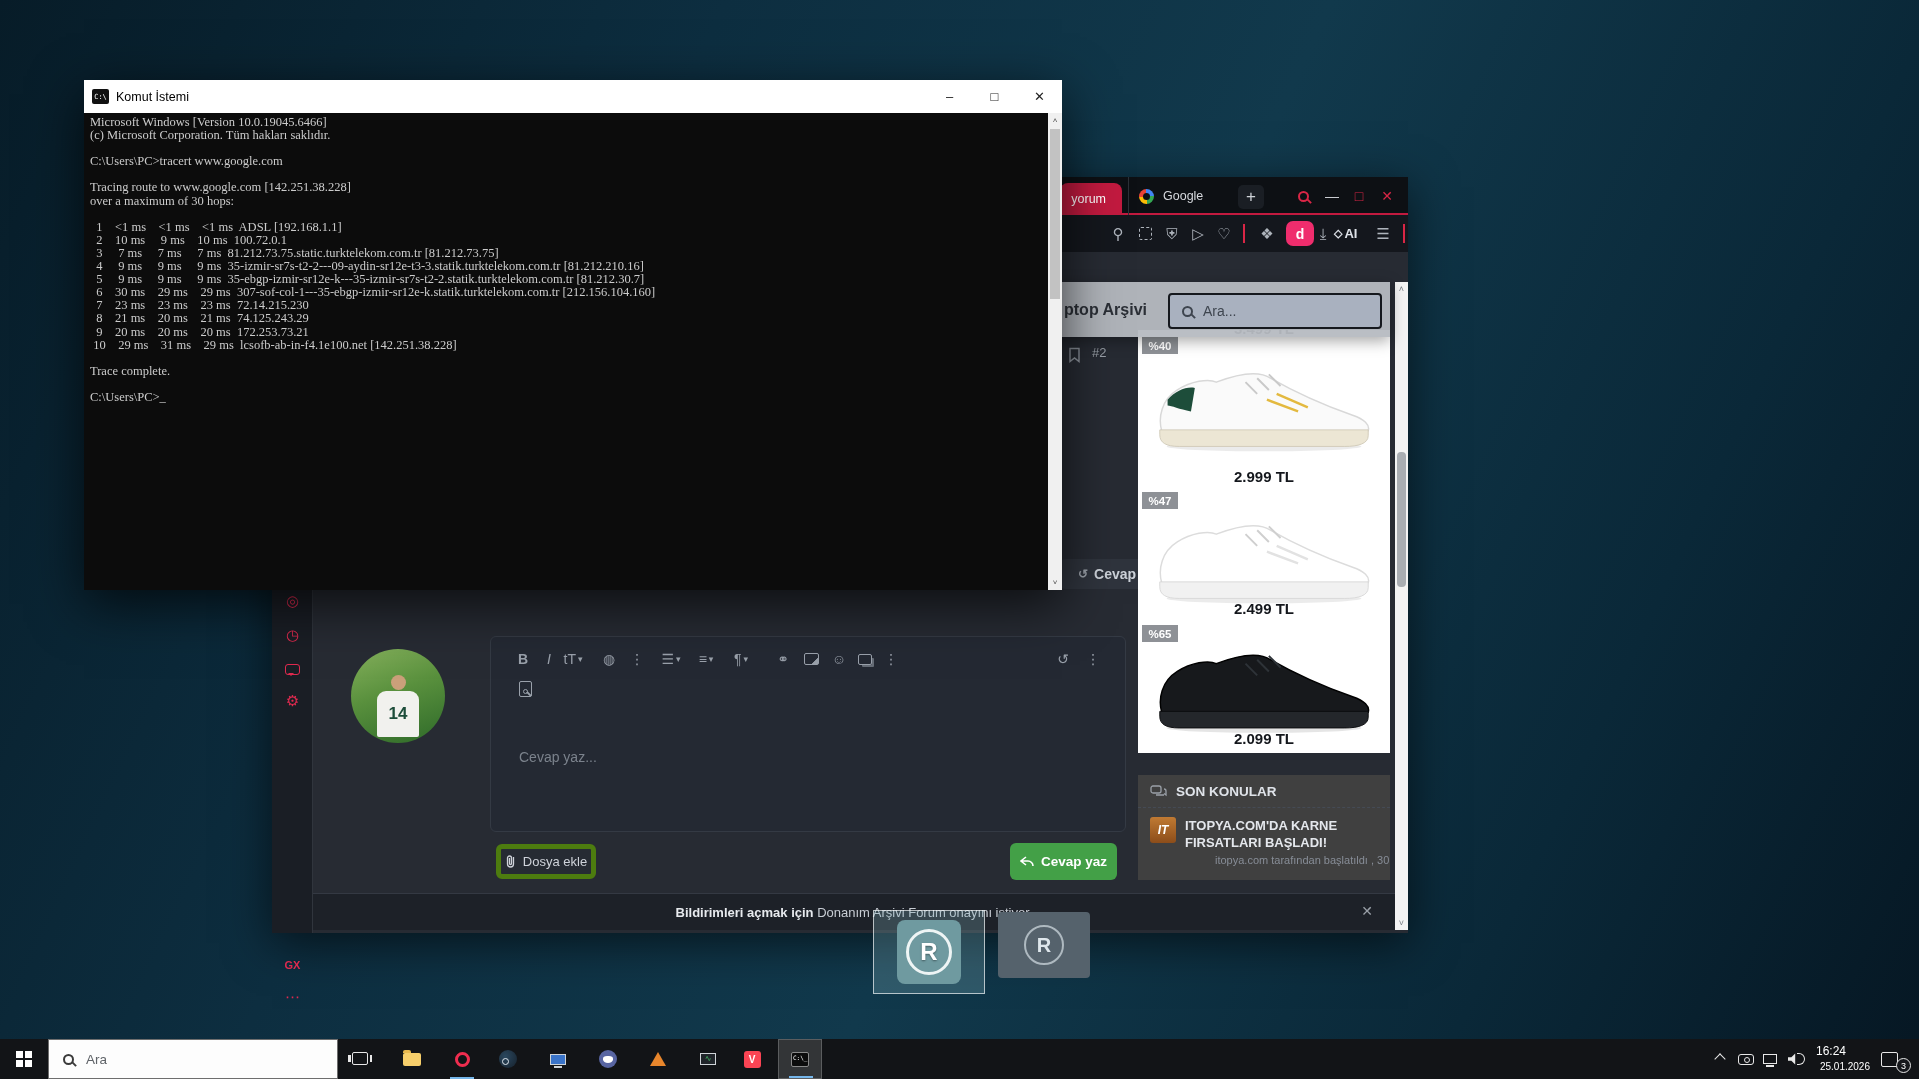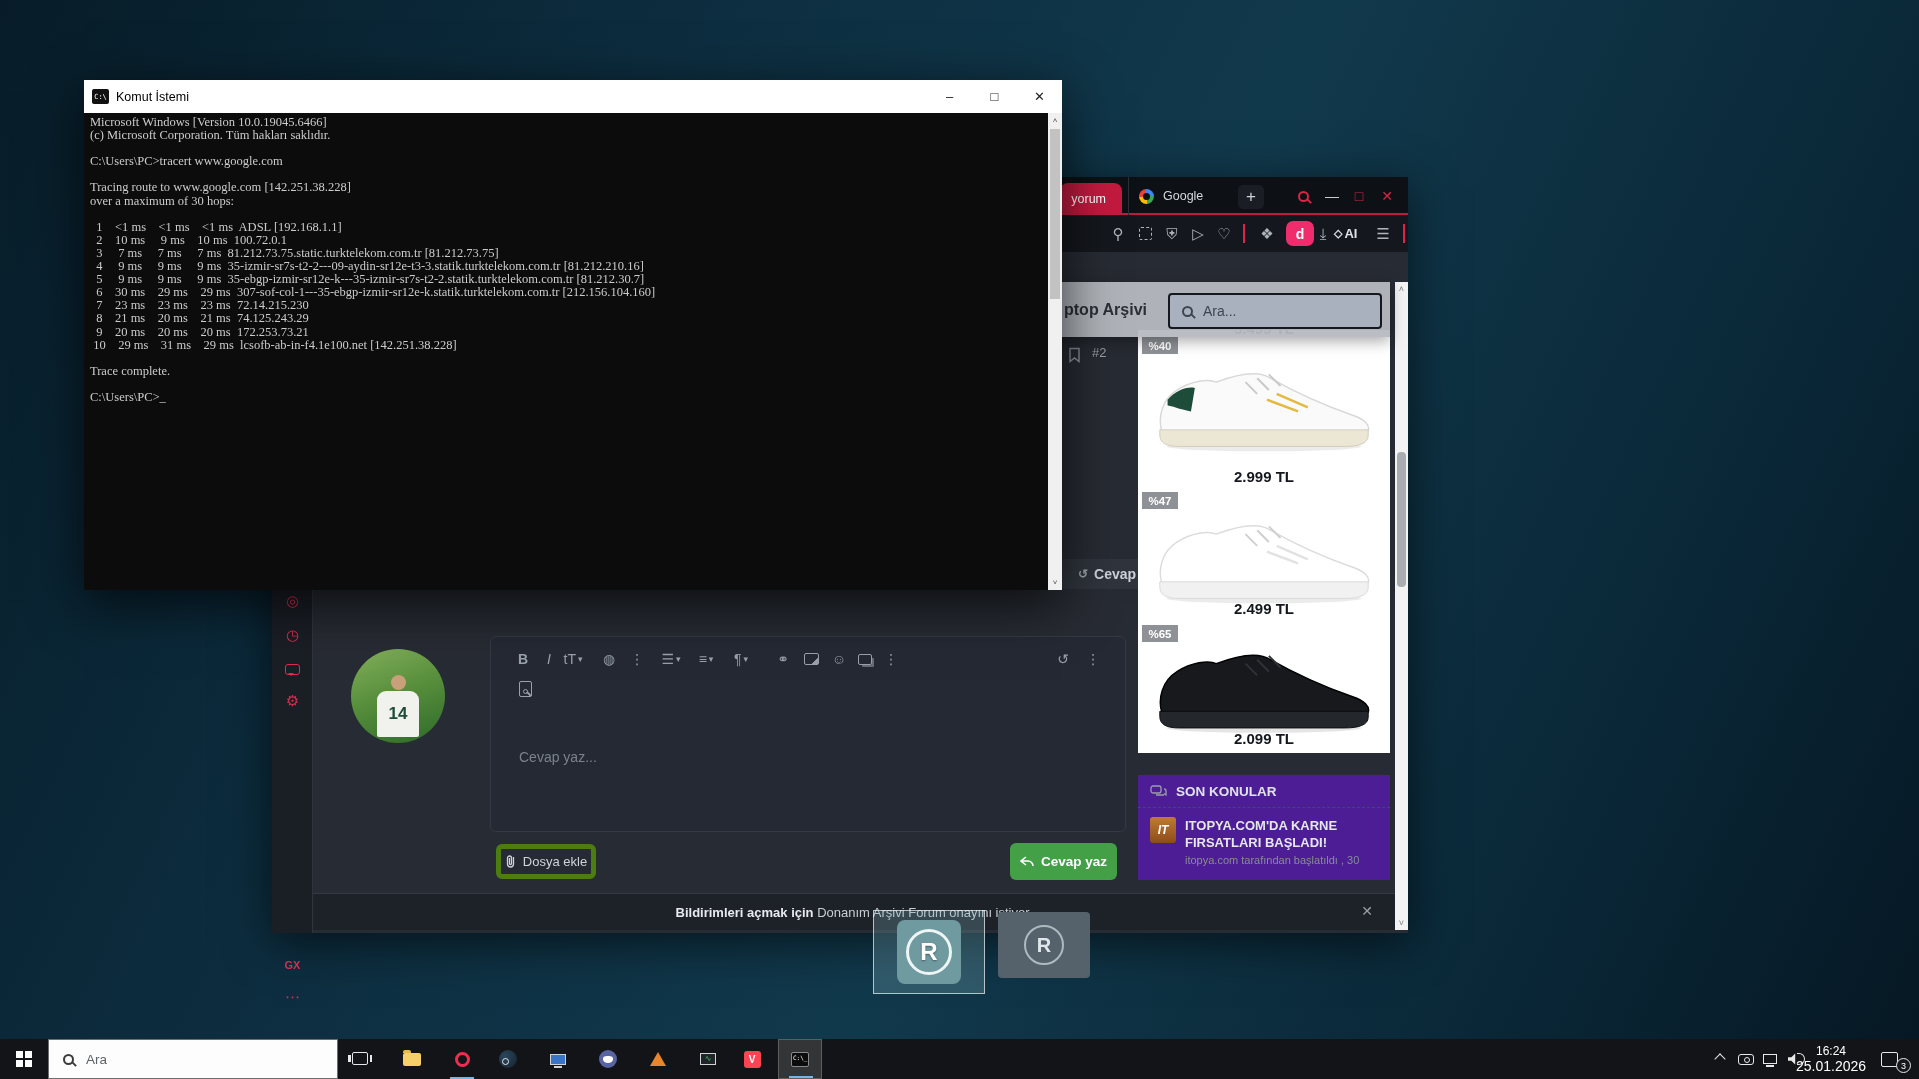--- a/index.html
+++ b/index.html
@@ -61,28 +61,28 @@
     display:flex;align-items:center;justify-content:center;}
   .shoe{position:absolute;left:14px;width:224px;}
   .price{position:absolute;left:0;width:100%;text-align:center;font-weight:bold;font-size:15px;color:#14171c;}
 
   
   .b-scroll{position:absolute;left:1123px;top:105px;width:13px;height:648px;background:#f3f3f3;color:#787d83;}
   .b-thumb{position:absolute;left:2px;top:170px;width:9px;height:135px;background:#a9adb2;border-radius:4px;}
   .sarr{position:absolute;left:0;width:13px;text-align:center;font-size:9px;}
 
   
-  .son{position:absolute;left:866px;top:598px;width:252px;height:105px;background:#4c1d95;overflow:hidden;}
+  .son{position:absolute;left:866px;top:598px;width:252px;height:105px;background:#404040;overflow:hidden;}
   .son-h{display:flex;align-items:center;gap:9px;padding:9px 0 8px 12px;border-bottom:1px dashed #454b55;
     color:#dfe3e9;font-weight:bold;font-size:13.5px;}
   .son-item{display:flex;gap:9px;padding:9px 10px 0 12px;}
   .itlogo{width:26px;height:26px;border-radius:3px;background:linear-gradient(#c07a33,#8c4d1a);color:#fff;flex:0 0 26px;
     font-weight:bold;font-style:italic;font-size:12px;display:flex;align-items:center;justify-content:center;}
   .son-title{color:#e4e7ec;font-size:13px;line-height:17px;font-weight:bold;}
-  .son-meta{color:#878d97;font-size:11px;margin-top:3px;white-space:nowrap;}
+  .son-meta{color:#878d97;font-size:11px;margin-top:3px;white-space:nowrap;margin-left:30px;}
 
   
   .avatar{position:absolute;left:79px;top:472px;width:94px;height:94px;border-radius:50%;overflow:hidden;
     background:linear-gradient(160deg,#85b15c 0%,#59903d 45%,#2e6a29 100%);}
   .jersey{position:absolute;left:26px;top:42px;width:42px;height:46px;background:#f1f1ee;border-radius:9px 9px 2px 2px;
     text-align:center;color:#1d4d3a;font-weight:bold;font-size:17px;line-height:14px;padding-top:16px;}
   .jhead{position:absolute;left:40px;top:26px;width:15px;height:15px;border-radius:50%;background:#caa07a;}
   .editor{position:absolute;left:218px;top:459px;width:636px;height:196px;background:#242933;border:1px solid #343a44;border-radius:6px;}
   .eicon{position:absolute;top:10px;height:24px;display:flex;align-items:center;justify-content:center;
     color:#9aa1ab;font-size:14px;min-width:20px;}
@@ -467,20 +467,20 @@
       </div>
     <div class="slot" style="left:1756px;width:28px;">
         <span class="net"></span>
       </div>
     <div class="slot" style="left:1779px;width:30px;">
         <span class="spk"></span>
         <span class="sparc"></span>
       </div>
     <div class="clock">
       <div>16:24</div>
-      <div style="font-size:14px;">25.01.2026</div>
+      <div style="font-size:10px;text-align:right;">25.01.2026</div>
     </div>
     <div class="slot" style="left:1874px;width:30px;">
         <span class="nbub"></span>
       </div>
     <span class="nbadge">3</span>
   </div>
 </div>
 
 </body></html>

